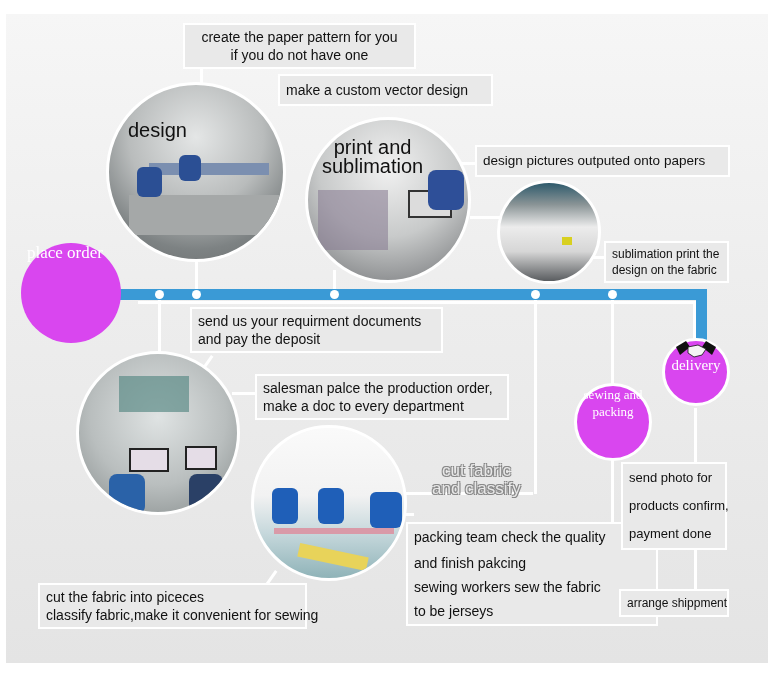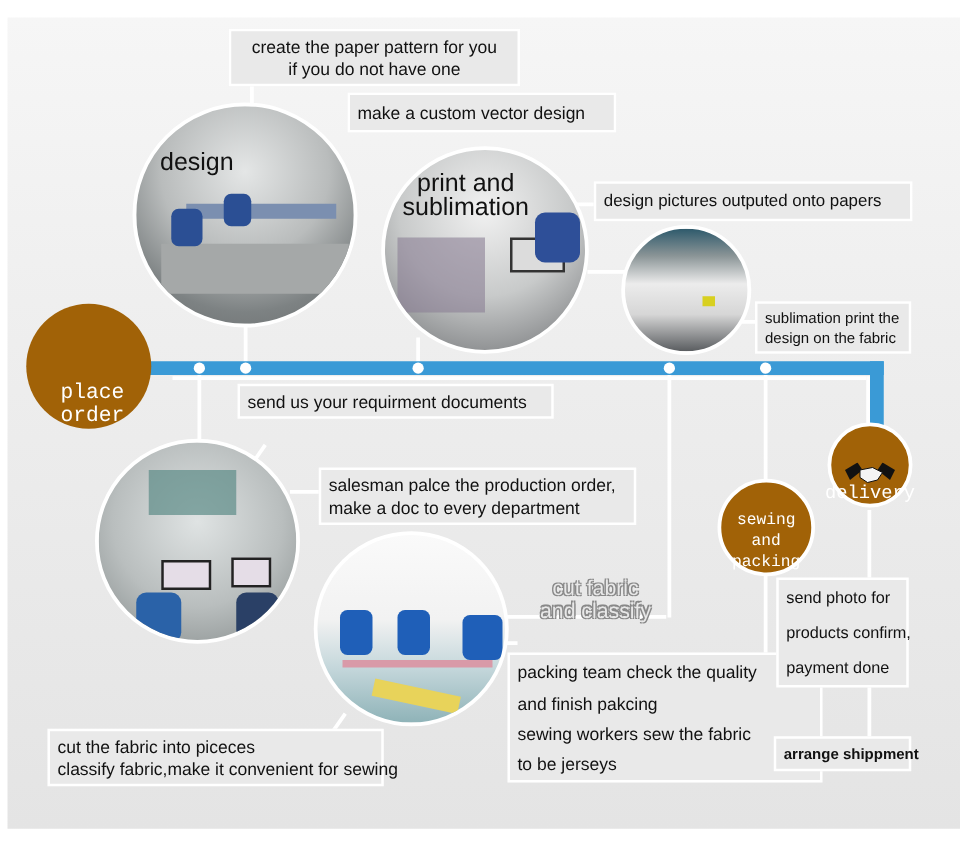--- a/index.html
+++ b/index.html
@@ -7,23 +7,23 @@
          font-family:"DejaVu Sans", sans-serif; }
   .panel { position:absolute; left:6px; top:14px; width:762px; height:649px;
            background:linear-gradient(180deg,#f6f6f6 0%,#eeeeee 40%,#e4e4e4 100%); }
   .lbl { position:absolute; background:#e9e9e9; border:2px solid #ffffff; color:#111;
          font-family:"Liberation Sans", sans-serif; font-weight:normal; white-space:nowrap;
          box-sizing:border-box; padding:3px 6px; line-height:18px; font-size:14px; }
   .lbl .ln { display:block; }
   .bar { position:absolute; background:#3a9ad6; }
   .wline { position:absolute; background:#ffffff; }
   .dot { position:absolute; width:9px; height:9px; border-radius:50%; background:#ffffff; }
-  .bubble { position:absolute; border-radius:50%; background:#a16207; border:3px solid #ffffff;
-            color:#fff; display:flex; flex-direction:column; align-items:center; justify-content:flex-end;
-            text-align:center; font-family:Liberation Mono, monospace; box-sizing:border-box; }
+  .bubble { position:absolute; border-radius:50%; background:#d946ef; border:3px solid #ffffff;
+            color:#fff; display:flex; flex-direction:column; align-items:center; justify-content:flex-start;
+            text-align:center; font-family:Liberation Serif, serif; box-sizing:border-box; }
   .photo { position:absolute; border-radius:50%; border:3px solid #ffffff; box-sizing:border-box; overflow:hidden; }
   .photo-title { position:absolute; color:#111; font-family:"Liberation Sans", sans-serif; font-size:20px; line-height:19px; text-align:center; }
   .outline-text { position:absolute; font-family:"Liberation Sans", sans-serif; font-size:17px; line-height:18px;
                   color:#e8e8e8; text-align:center;
                   text-shadow: -1px -1px 0 #888, 1px -1px 0 #888, -1px 1px 0 #888, 1px 1px 0 #888; }
 </style>
 </head>
 <body>
 
 <div class="panel"></div>
@@ -128,35 +128,36 @@
 </div>
 <div class="lbl" style="left:475px;top:145px;width:255px;font-size:13.5px;">
   <span class="ln" style="line-height:22px;">design pictures outputed onto papers</span>
 </div>
 <div class="lbl" style="left:604px;top:241px;width:125px;font-size:12px;line-height:16px;">
   <span class="ln">sublimation print the</span>
   <span class="ln">design on the fabric</span>
 </div>
 <div class="lbl" style="left:190px;top:307px;width:253px;">
   <span class="ln">send us your requirment documents</span>
+  <span class="ln">and pay the deposit</span>
 </div>
 <div class="lbl" style="left:255px;top:374px;width:254px;">
   <span class="ln">salesman palce the production order,</span>
   <span class="ln">make a doc to every department</span>
 </div>
 <div class="lbl" style="left:38px;top:583px;width:269px;">
   <span class="ln">cut the fabric into piceces</span>
   <span class="ln">classify fabric,make it convenient for sewing</span>
 </div>
 <div class="lbl" style="left:406px;top:522px;width:252px;line-height:26px;padding-top:0;padding-bottom:0;">
   <span class="ln">packing team check the quality</span>
   <span class="ln">and finish pakcing</span>
   <span class="ln" style="line-height:22px;">sewing workers sew the fabric</span>
   <span class="ln">to be jerseys</span>
 </div>
 <div class="lbl" style="left:621px;top:462px;width:106px;font-size:13px;line-height:28px;padding-top:0;padding-bottom:0;">
   <span class="ln">send photo for</span>
   <span class="ln">products confirm,</span>
   <span class="ln">payment done</span>
 </div>
-<div class="lbl" style="left:619px;top:589px;width:110px;font-size:12px;font-weight:bold;">
+<div class="lbl" style="left:619px;top:589px;width:110px;font-size:12px;">
   <span class="ln">arrange shippment</span>
 </div>
 
 </body></html>

